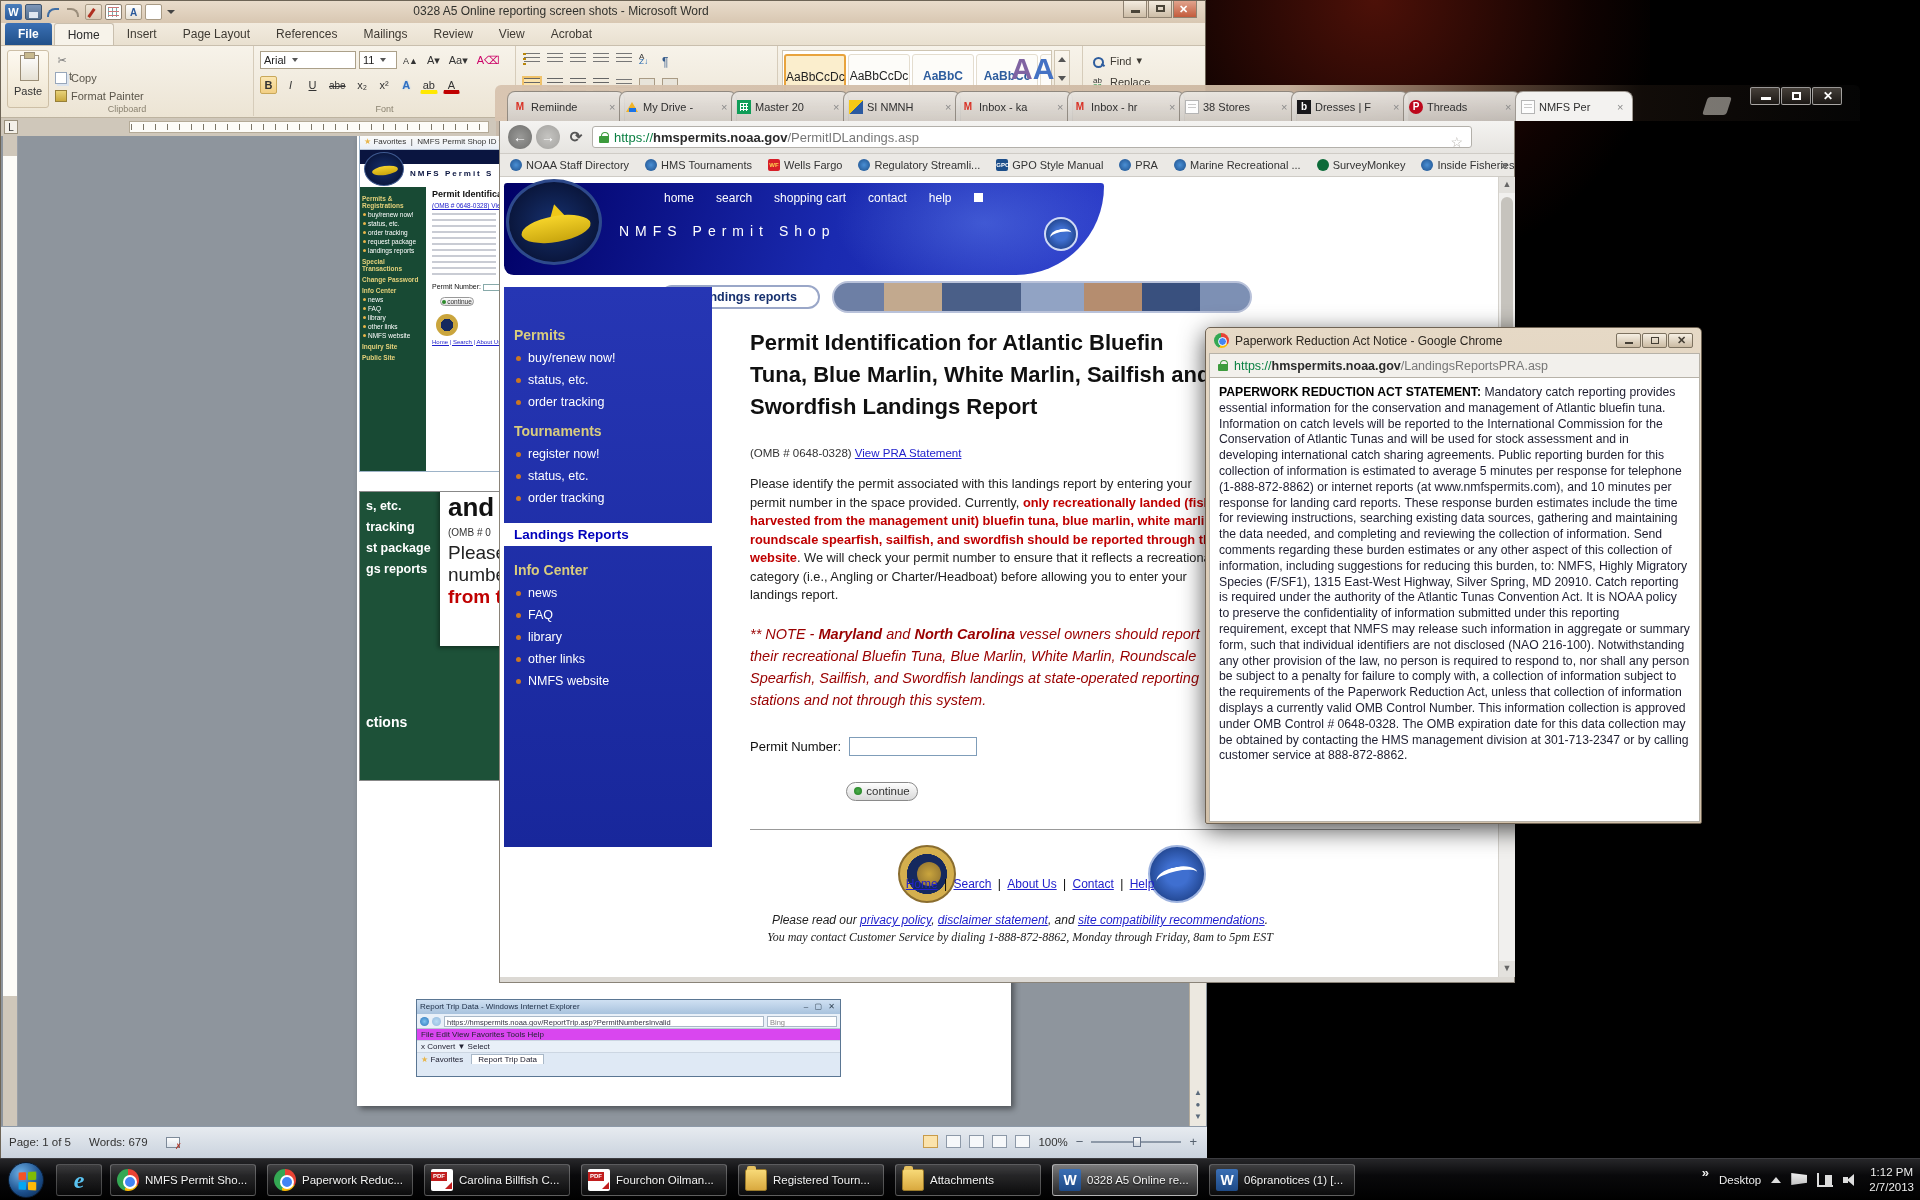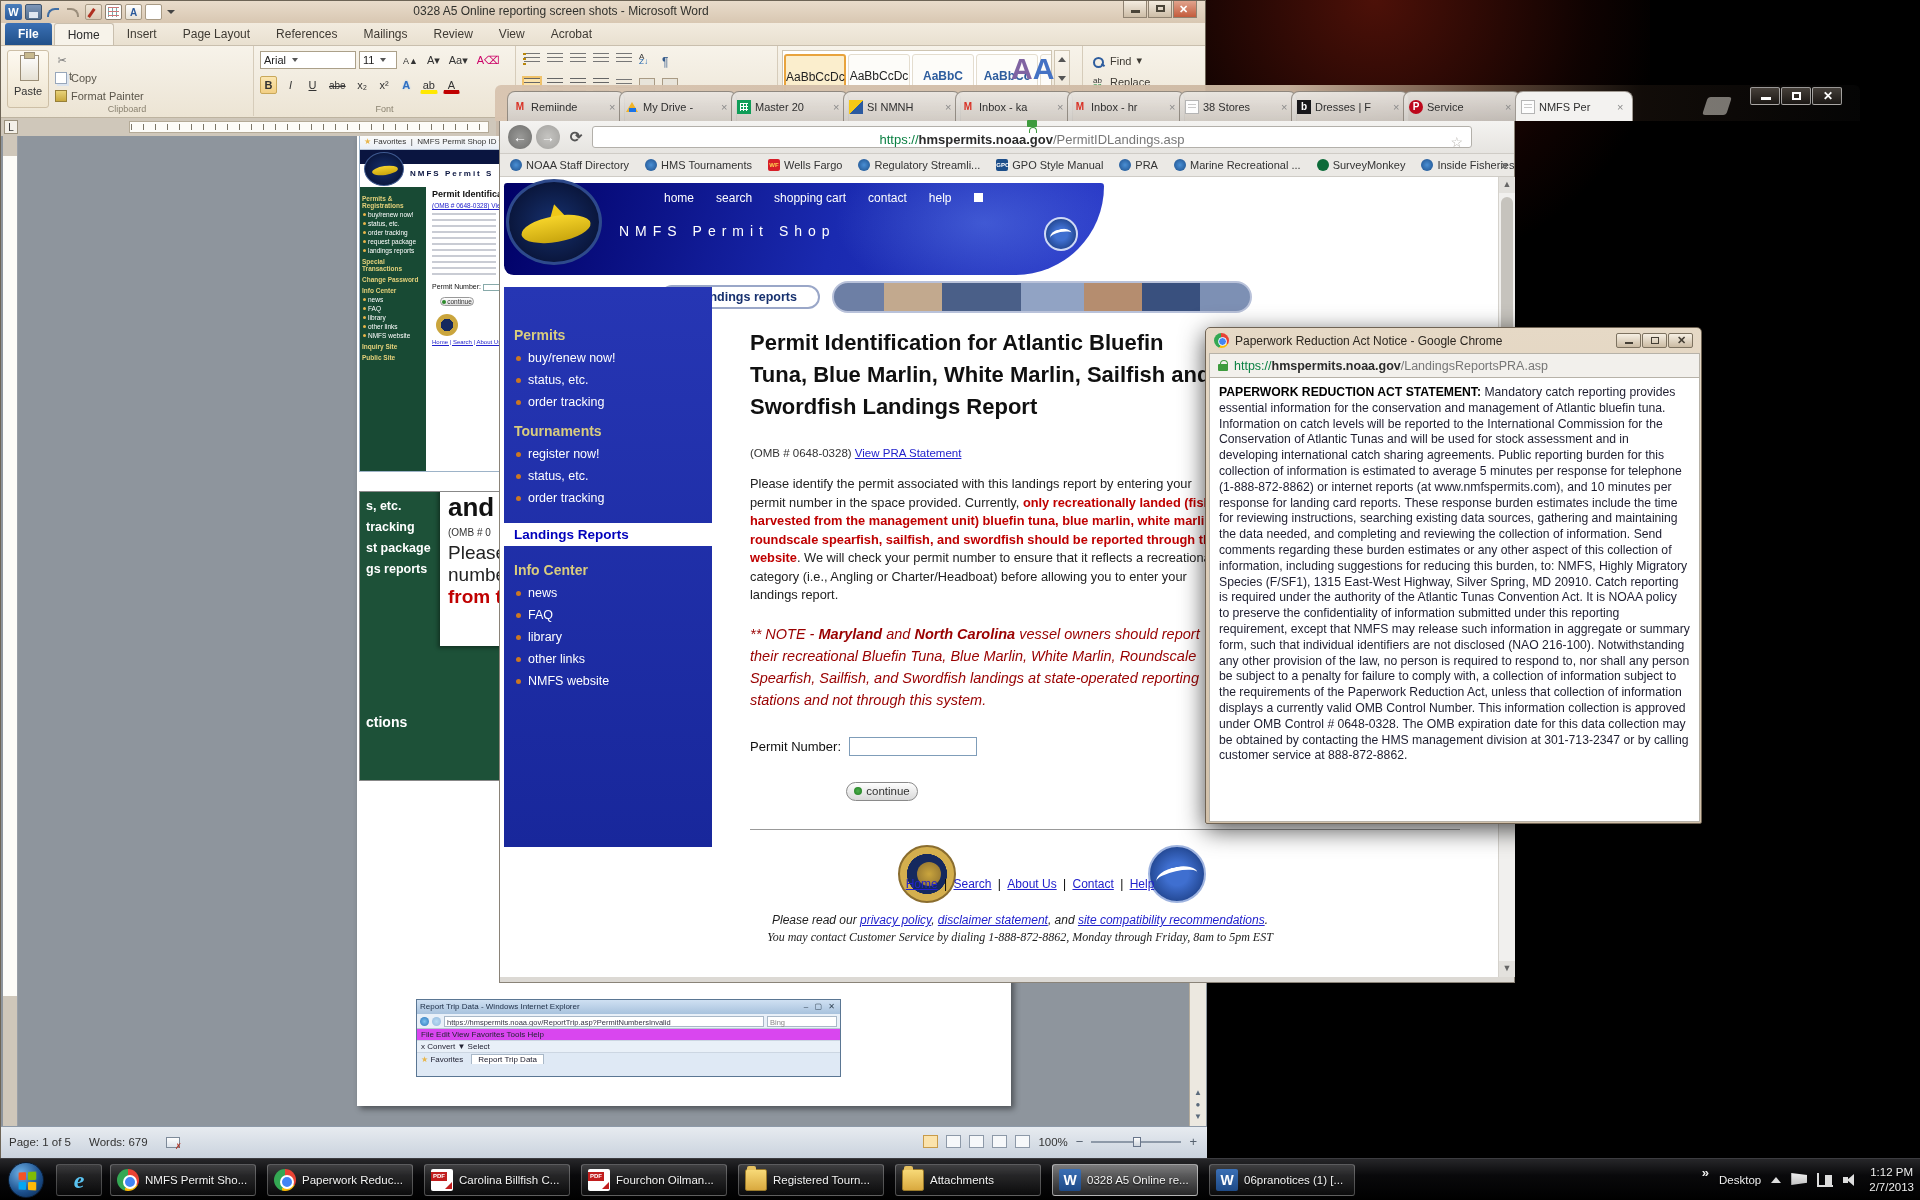--- a/index.html
+++ b/index.html
@@ -195,21 +195,21 @@
   #cbtns{position:absolute;left:1255px;top:2px;}
   .cbtn{width:30px;height:18px;background:linear-gradient(rgba(130,120,110,.5),rgba(40,35,30,.6));border:1px solid rgba(255,255,255,.55);border-radius:2px;position:relative;}
   .cbtn .g-min{position:absolute;left:10px;bottom:4px;width:10px;height:3px;background:#fff;}
   .cbtn .g-max{position:absolute;left:10px;top:4px;width:9px;height:8px;border:2px solid #fff;}
   .cbtn .g-x{position:absolute;left:10px;top:1px;color:#fff;font-size:12px;font-weight:bold;}
   #cclient{position:absolute;left:4px;top:36px;width:1016px;height:862px;background:#dcd9d4;border:1px solid #8a8378;border-top:none;}
   #ctoolbar{position:absolute;left:0;top:0;width:100%;height:33px;background:linear-gradient(#f4f3f1,#e6e4e0);border-bottom:1px solid #cfccc6;}
   .navcirc{position:absolute;top:4px;width:24px;height:24px;border-radius:50%;background:radial-gradient(#9a9a98,#6f6f6d);color:#fff;text-align:center;line-height:24px;font-size:14px;font-weight:bold;}
   .navcirc.fwd{background:radial-gradient(#c5c4c1,#a3a29f);}
   .navcirc.rel{background:transparent;color:#555;font-size:15px;}
-  #omnibox{position:absolute;left:92px;top:5px;width:880px;height:22px;background:#fff;border:1px solid #b3b0aa;border-radius:3px;display:flex;align-items:center;padding:0 6px;gap:5px;font-size:13px;flex-direction:column;}
+  #omnibox{position:absolute;left:92px;top:5px;width:880px;height:22px;background:#fff;border:1px solid #b3b0aa;border-radius:3px;display:flex;align-items:center;padding:0 6px;gap:5px;font-size:13px;}
   .lockico{width:10px;height:11px;position:relative;}
   .lockico:before{content:"";position:absolute;left:0;bottom:0;width:10px;height:7px;background:#3d9b3d;border-radius:1px;}
   .lockico:after{content:"";position:absolute;left:2px;top:0;width:6px;height:5px;border:1.5px solid #3d9b3d;border-bottom:none;border-radius:4px 4px 0 0;}
   .u-scheme{color:#0b8043;} .u-host{color:#2b2b2b;font-weight:bold;} .u-path{color:#777;}
   #star{position:absolute;right:8px;top:8px;color:#b5b2ac;font-size:14px;line-height:14px;}
   #cbookmarks{position:absolute;left:0;top:33px;width:100%;height:23px;background:#ebe9e5;border-bottom:1px solid #cfccc6;display:flex;align-items:center;gap:16px;padding:0 10px;overflow:hidden;}
   .bmk{display:flex;align-items:center;gap:4px;font-size:11px;color:#333;white-space:nowrap;}
   .bicon{width:12px;height:12px;border-radius:2px;position:relative;flex:0 0 12px;font-size:6px;color:#fff;text-align:center;line-height:12px;font-weight:bold;}
   .bicon.bluedot{background:radial-gradient(#4a8fd4,#1c4e8a);border-radius:50%;}
   .bicon.wf{background:#d71e28;color:#ffd24f;} .bicon.wf:before{content:"WF";}
@@ -605,21 +605,21 @@
         </div>
 
         <div class="ctab">
           <span class="fav bluefly"></span>
           <span class="ctab-l">Dresses | F</span>
           <span class="ctab-x"></span>
         </div>
 
         <div class="ctab">
           <span class="fav pinterest"></span>
-          <span class="ctab-l">Service</span>
+          <span class="ctab-l">Threads</span>
           <span class="ctab-x"></span>
         </div>
 
         <div class="ctab active">
           <span class="fav page"></span>
           <span class="ctab-l">NMFS Per</span>
           <span class="ctab-x"></span>
         </div>
       </div>
     <div id="cnewtab" class="abs"></div>

